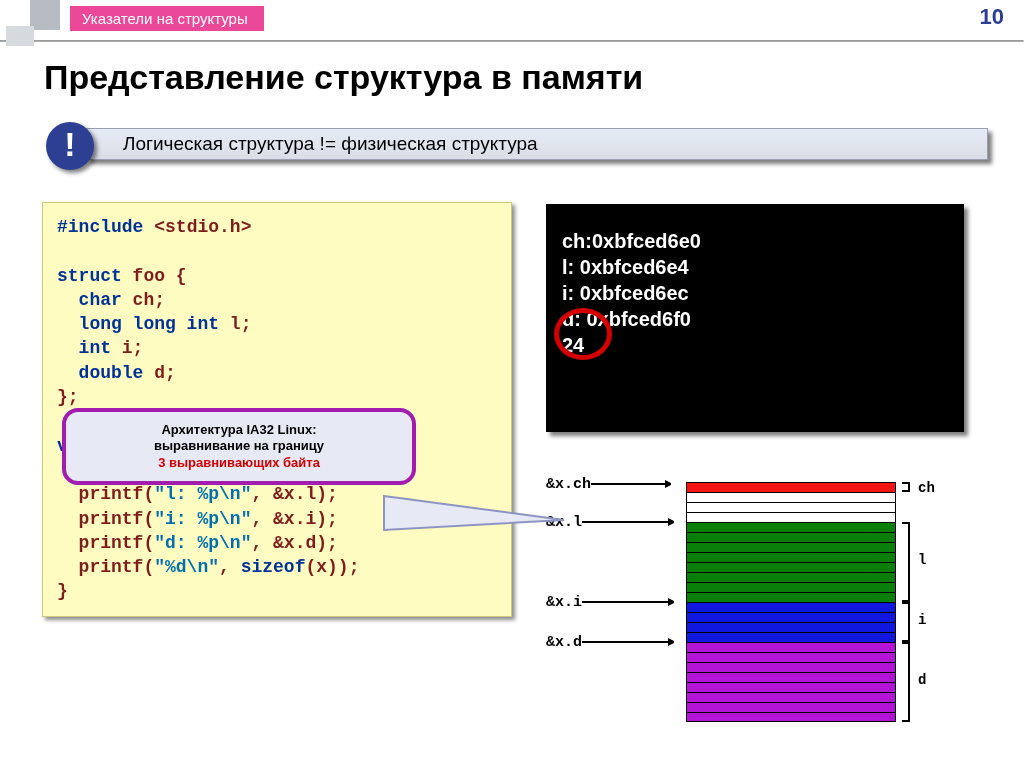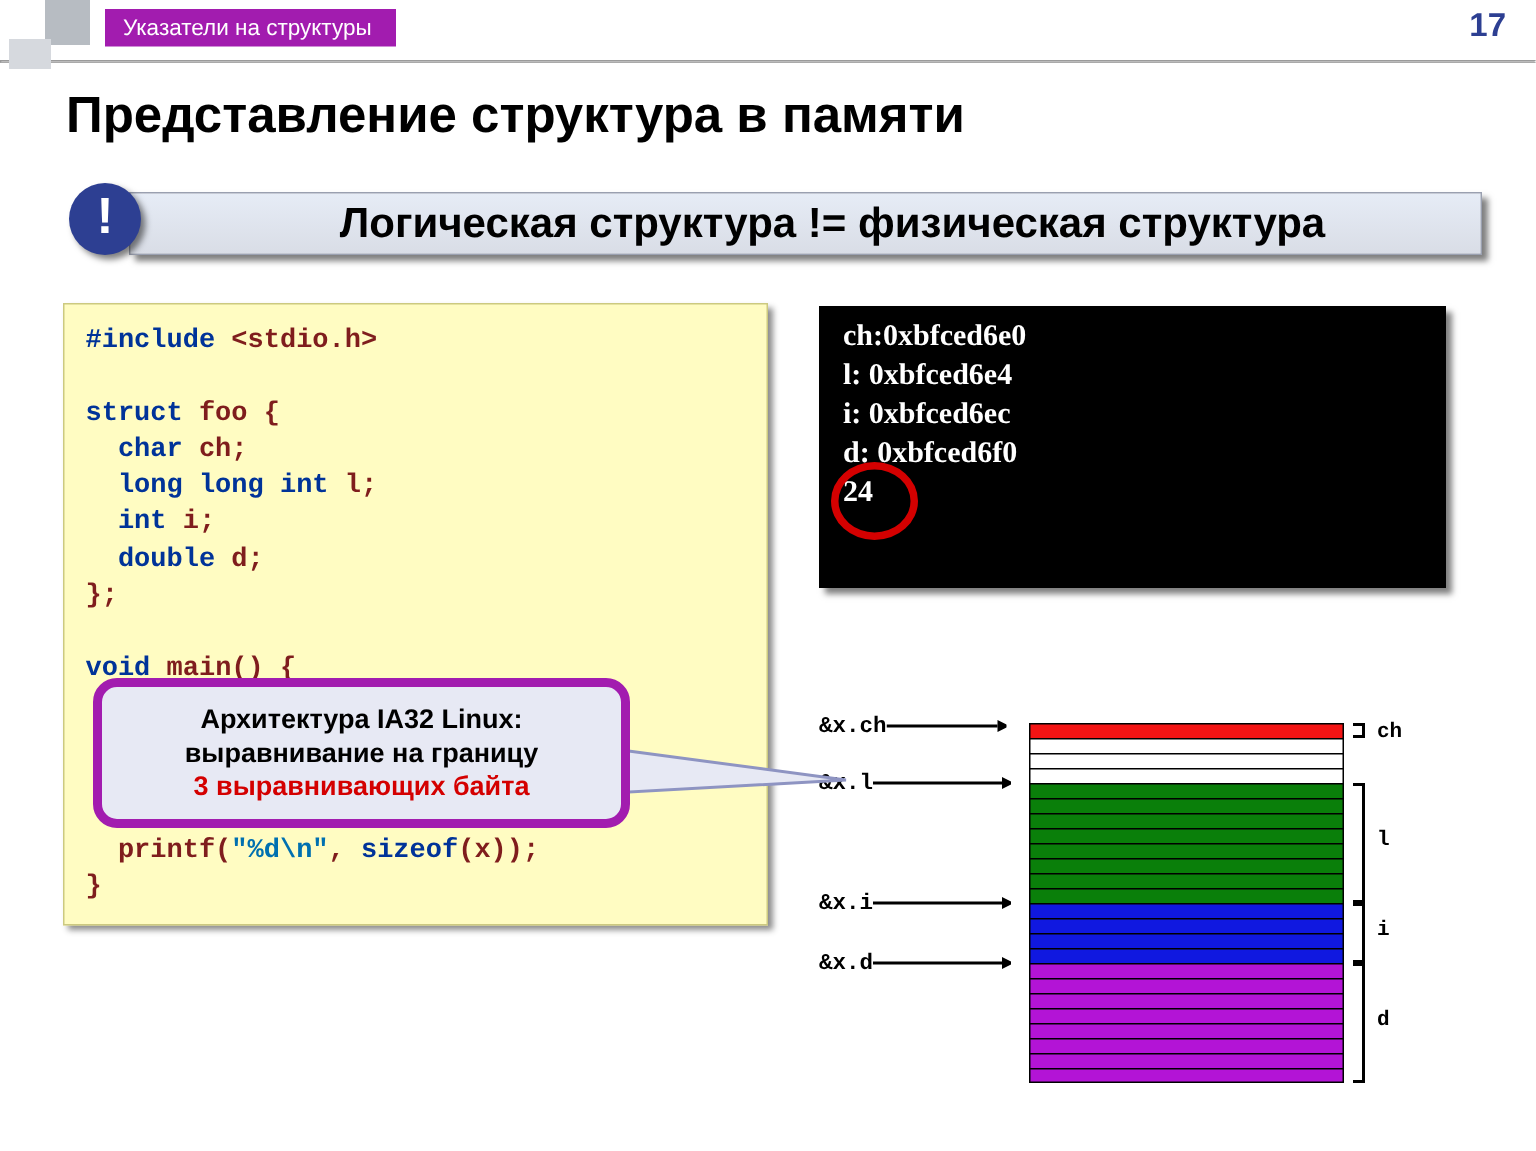--- a/index.html
+++ b/index.html
@@ -31,21 +31,21 @@
     left: 6px;
     top: 26px;
     width: 28px;
     height: 20px;
     background: #d6d9de;
   }
   .tab {
     position: absolute;
     left: 70px;
     top: 6px;
-    background: #a21caf;
+    background: #ec4899;
     color: #fff;
     font-size: 15px;
     padding: 4px 16px 4px 12px;
   }
   .pagenum {
     position: absolute;
     right: 20px;
     top: 4px;
     color: #2d3f92;
     font-weight: bold;
@@ -79,24 +79,23 @@
   }
   .subtitle-box {
     position: absolute;
     left: 86px;
     top: 128px;
     width: 864px;
     background: linear-gradient(#e6ecf6, #d9dde6);
     border: 1px solid #9aa0b0;
     box-shadow: 4px 4px 4px rgba(0,0,0,.5);
     padding: 4px 0 4px 36px;
-    font-size: 28px;
-    font-weight: bold;
+    font-size: 19px;
+    font-weight: normal;
     color: #000;
-    text-align: center;
   }
   .codebox {
     position: absolute;
     left: 42px;
     top: 202px;
     width: 440px;
     background: #fffcc2;
     border: 1px solid #ccc980;
     box-shadow: 3px 3px 4px rgba(0,0,0,.45);
     font-family: "Courier New", monospace;
@@ -108,52 +107,52 @@
     color: #003399;
   }
   .codebox .k { color: #003399; }
   .codebox .n { color: #7f1d1d; }
   .codebox .s { color: #0070b0; }
   .termbox {
     position: absolute;
     left: 546px;
     top: 204px;
     width: 418px;
-    height: 188px;
+    height: 228px;
     background: #000;
     color: #fff;
-    font-family: Liberation Serif, serif;
+    font-family: Liberation Sans, sans-serif;
     font-size: 20px;
     font-weight: bold;
-    padding: 7px 16px;
+    padding: 24px 16px;
     line-height: 1.3;
     box-shadow: 4px 4px 4px rgba(0,0,0,.5);
     box-sizing: border-box;
     white-space: pre;
   }
   .term-circle {
     position: absolute;
     left: 554px;
     top: 308px;
     width: 48px;
     height: 42px;
     border: 5px solid #d40000;
     border-radius: 50%;
     pointer-events: none;
   }
   .callout {
     position: absolute;
     left: 62px;
-    top: 452px;
+    top: 408px;
     width: 322px;
     background: #e7e9f4;
-    border: 6px solid #a21caf;
+    border: 4px solid #a21caf;
     border-radius: 16px;
     padding: 10px 12px;
-    font-size: 18px;
+    font-size: 13px;
     font-weight: bold;
     text-align: center;
     line-height: 1.25;
     z-index: 3;
   }
   .callout .red { color: #d40000; }
   .callout-tail {
     position: absolute;
     left: 384px;
     top: 496px;
@@ -226,21 +225,21 @@
     font-weight: bold;
   }
 </style>
 </head>
 <body>
 
 <div class="topbar">
   <div class="topbar-deco"></div>
   <div class="topbar-deco2"></div>
   <div class="tab">Указатели на структуры</div>
-  <div class="pagenum">17</div>
+  <div class="pagenum">10</div>
 </div>
 <hr class="divider">
 
 <div class="title">Представление структура в памяти</div>
 
 <div class="bang">!</div>
 <div class="subtitle-box">Логическая структура != физическая структура</div>
 
 <div class="codebox"><span class="k">#include</span><span class="n"> &lt;stdio.h&gt;</span>
 

